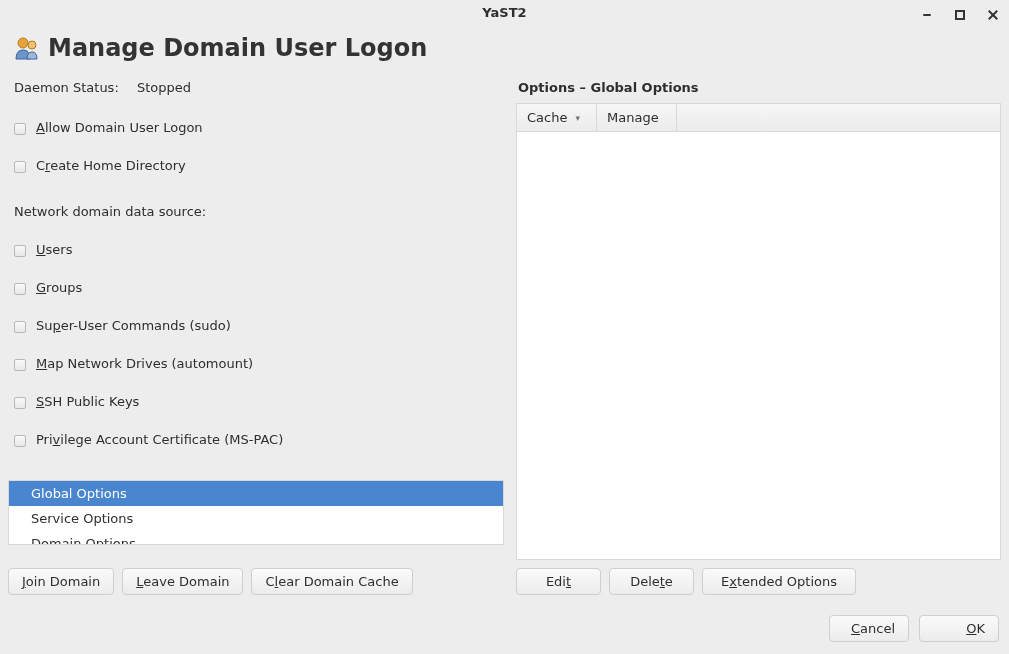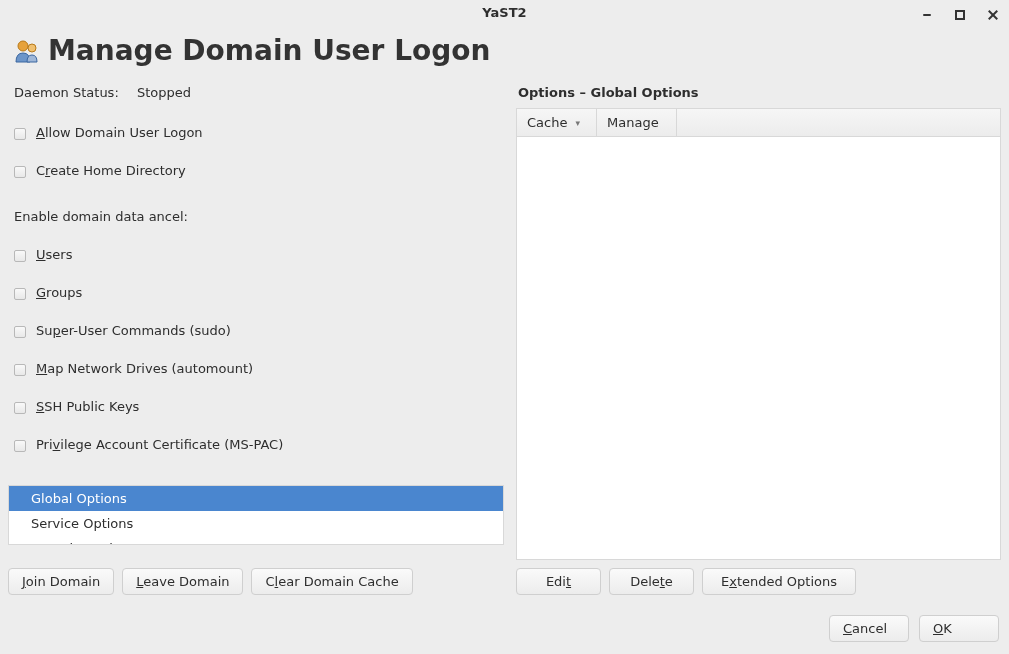--- a/index.html
+++ b/index.html
@@ -39,21 +39,21 @@
     .tb-close::before, .tb-close::after { content:""; position:absolute; width:12px; height:2px; background:#333; }
     .tb-close { position:relative; }
     .tb-close::before { transform:rotate(45deg); }
     .tb-close::after { transform:rotate(-45deg); }
 
     .header {
       display:flex;
       align-items:center;
       gap:8px;
       padding: 10px 14px 18px 14px;
-      font-size: 28px;
+      font-size: 24px;
       font-weight: 700;
       color:#333;
     }
     .app-icon { width:26px; height:26px; }
 
     .content {
       display:flex;
       flex: 1 1 auto;
       padding: 0 8px;
       gap: 12px;
@@ -126,21 +126,21 @@
     .right-btns { display:flex; gap:8px; padding-top:8px; }
     .right-btns .btn { width:85px; text-align:center; padding:5px 0; }
     .right-btns .btn.ext { width:154px; }
 
     .footer {
       display:flex;
       justify-content:flex-end;
       gap:10px;
       padding: 20px 10px 12px 10px;
     }
-    .footer .btn { width:80px; text-align:left; }
+    .footer .btn { width:80px; text-align:right; }
   </style>
 </head>
 <body>
 
 <div class="window">
 
   <div class="titlebar">
     <span>YaST2</span>
     <div class="controls">
       <span class="tb-min"></span>
@@ -169,21 +169,21 @@
 
       <div class="cb-row">
         <span class="cb"></span>
         <label><span class="u">A</span>llow Domain User Logon</label>
       </div>
       <div class="cb-row">
         <span class="cb"></span>
         <label>C<span class="u">r</span>eate Home Directory</label>
       </div>
 
-      <div class="section-label">Enable domain data ancel:</div>
+      <div class="section-label">Network domain data source:</div>
 
       <div class="cb-row">
         <span class="cb"></span>
         <label><span class="u">U</span>sers</label>
       </div>
       <div class="cb-row">
         <span class="cb"></span>
         <label><span class="u">G</span>roups</label>
       </div>
       <div class="cb-row">

